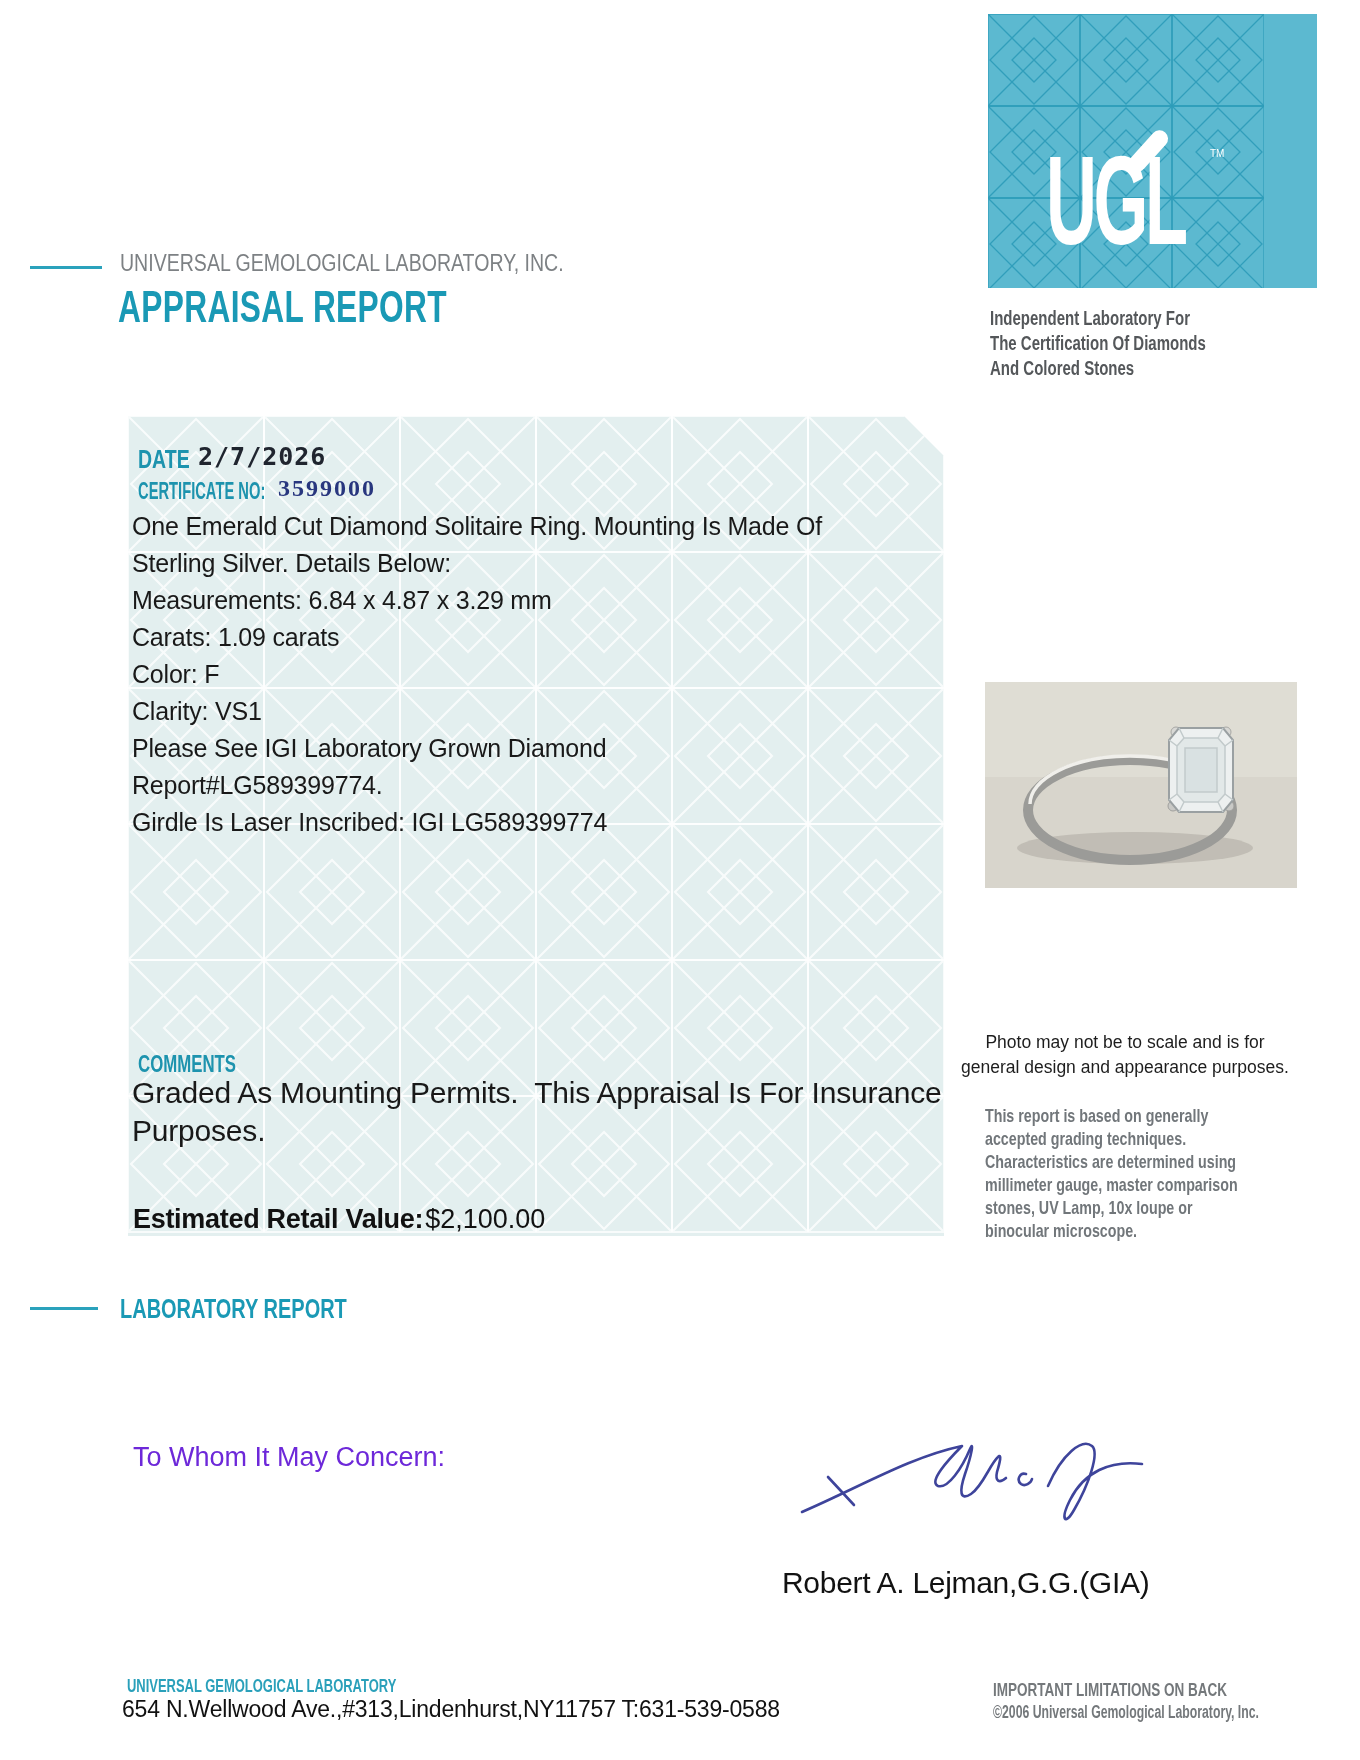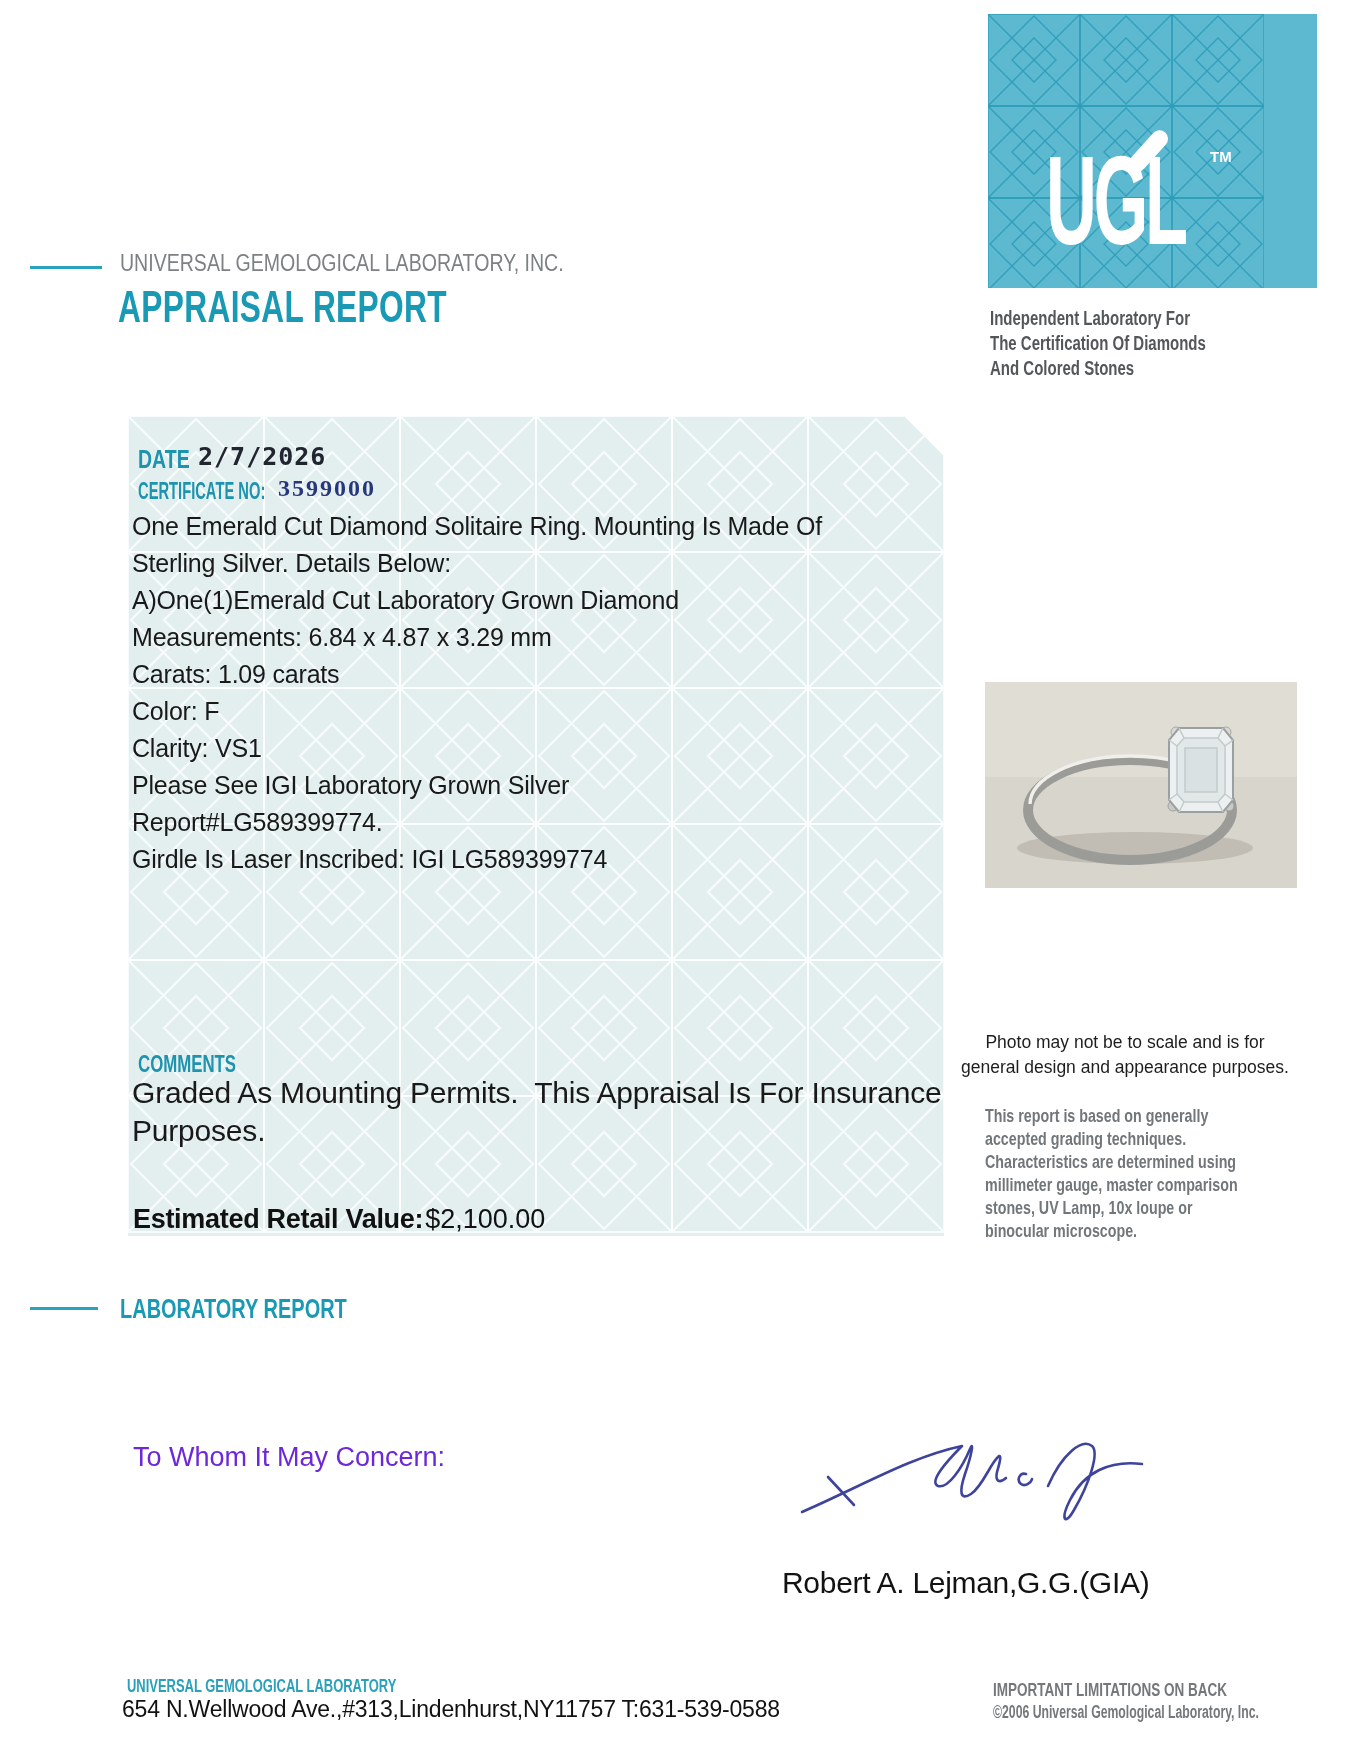--- a/index.html
+++ b/index.html
@@ -17,21 +17,21 @@
   .company-name { left:120px; top:250px; font-size:23px; color:#7d8184; transform:scaleX(.85); }
   .report-title { left:118px; top:282px; font-size:44px; font-weight:bold; color:#1a99b5; transform:scaleX(.72); letter-spacing:.5px; }
 
   
   .logo-square { left:988px; top:14px; width:329px; height:274px; background:#5cb9d0; }
   .logo-pattern { position:absolute; left:0; top:0; }
   .logo-word { position:absolute; left:58px; top:124px; font-size:126px; line-height:1; font-weight:bold;
                color:#ffffff; letter-spacing:-6px; transform:scaleX(.56); transform-origin:0 0; white-space:nowrap; }
   .logo-arm { position:absolute; left:152px; top:112px; width:17px; height:50px; background:#ffffff;
               border-radius:9px; transform:rotate(42deg); }
-  .logo-tm { position:absolute; left:222px; top:134px; font-size:15px; font-weight:bold; color:#ffffff; }
+  .logo-tm { position:absolute; left:222px; top:134px; font-size:10px; font-weight:normal; color:#ffffff; }
   .logo-tagline { left:990px; top:306px; font-size:20px; font-weight:bold; color:#54575a;
                   line-height:25px; transform:scaleX(.75); transform-origin:0 0; white-space:nowrap; }
 
   
   .cert-box { left:128px; top:416px; width:816px; height:820px; background:#e3efef;
               clip-path:polygon(0 0, 776px 0, 816px 40px, 816px 820px, 0 820px); }
   .box-pattern { position:absolute; left:0; top:0; z-index:0; }
   .cert-box > .txt { z-index:2; }
   .lbl { font-weight:bold; color:#1d93ae; transform-origin:0 0; display:inline-block; white-space:nowrap; }
   .date-label { left:10px; top:28px; font-size:26px; transform:scaleX(.75); }
@@ -133,26 +133,25 @@
     </svg>
 
     <div class="abs txt lbl date-label">DATE</div>
     <div class="abs txt date-value nowrap">2/7/2026</div>
     <div class="abs txt lbl cert-label">CERTIFICATE NO:</div>
     <div class="abs txt cert-value nowrap">3599000</div>
 
     <div class="abs txt desc">
       <div>One Emerald Cut Diamond Solitaire Ring. Mounting Is Made Of</div>
       <div>Sterling Silver. Details Below:</div>
-      <div>A)One(1)Emerald Cut Laboratory Grown Diamond</div>
       <div>Measurements: 6.84 x 4.87 x 3.29 mm</div>
       <div>Carats: 1.09 carats</div>
       <div>Color: F</div>
       <div>Clarity: VS1</div>
-      <div>Please See IGI Laboratory Grown Silver</div>
+      <div>Please See IGI Laboratory Grown Diamond</div>
       <div>Report#LG589399774.</div>
       <div>Girdle Is Laser Inscribed: IGI LG589399774</div>
     </div>
 
     <div class="abs txt lbl comments-label">COMMENTS</div>
     <div class="abs txt comments">
       <div class="pre">Graded As Mounting Permits.  This Appraisal Is For Insurance</div>
       <div class="pre">Purposes.</div>
     </div>
 

